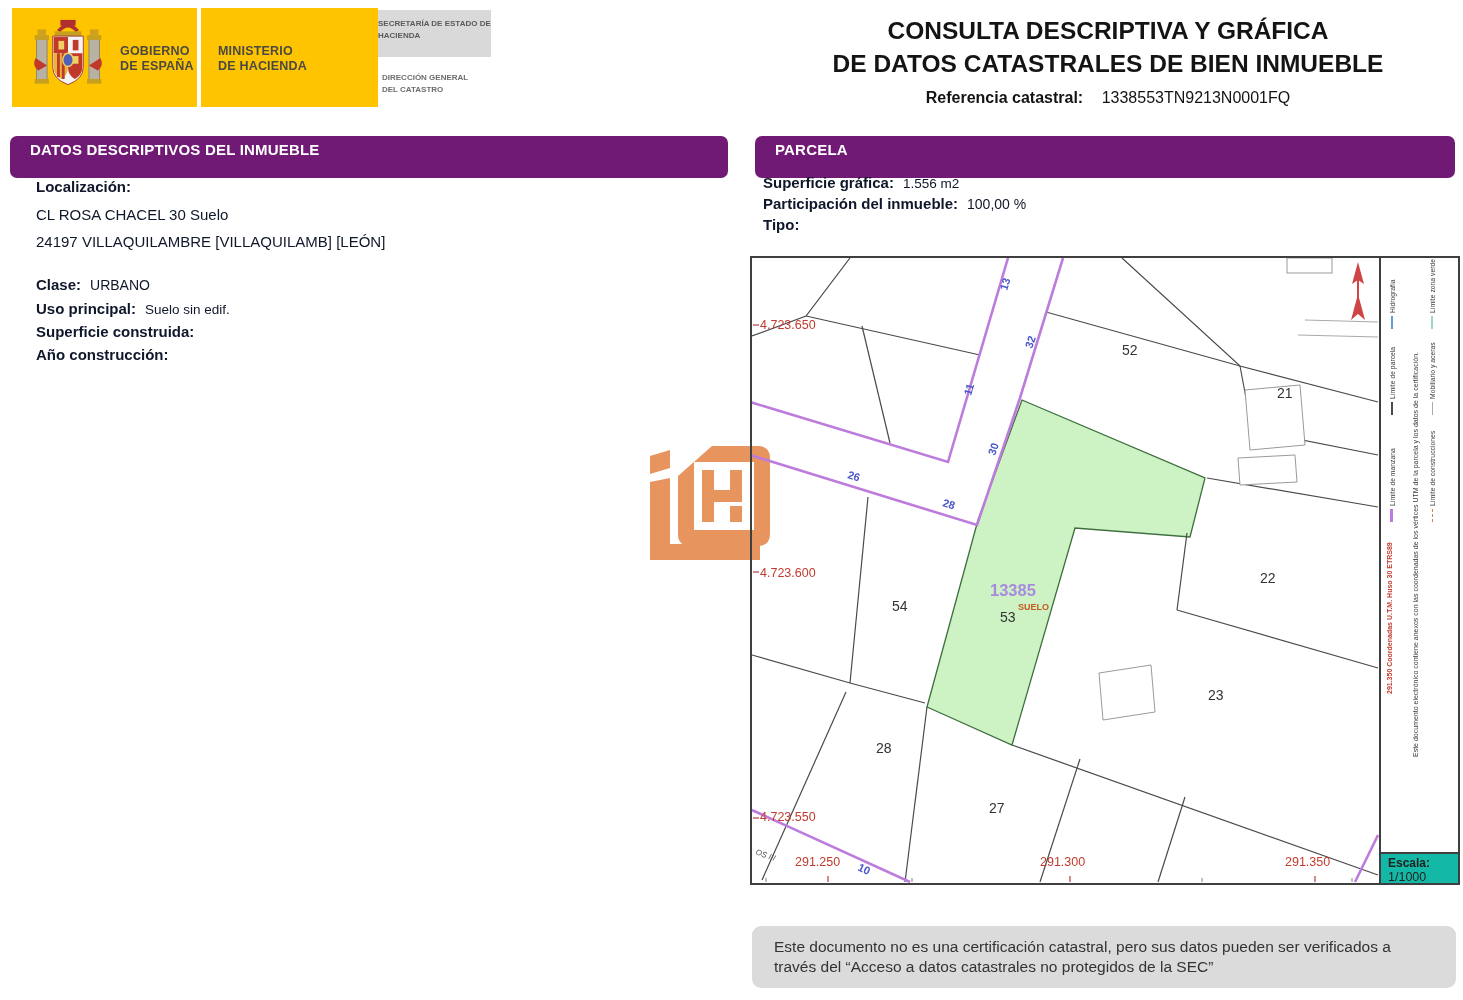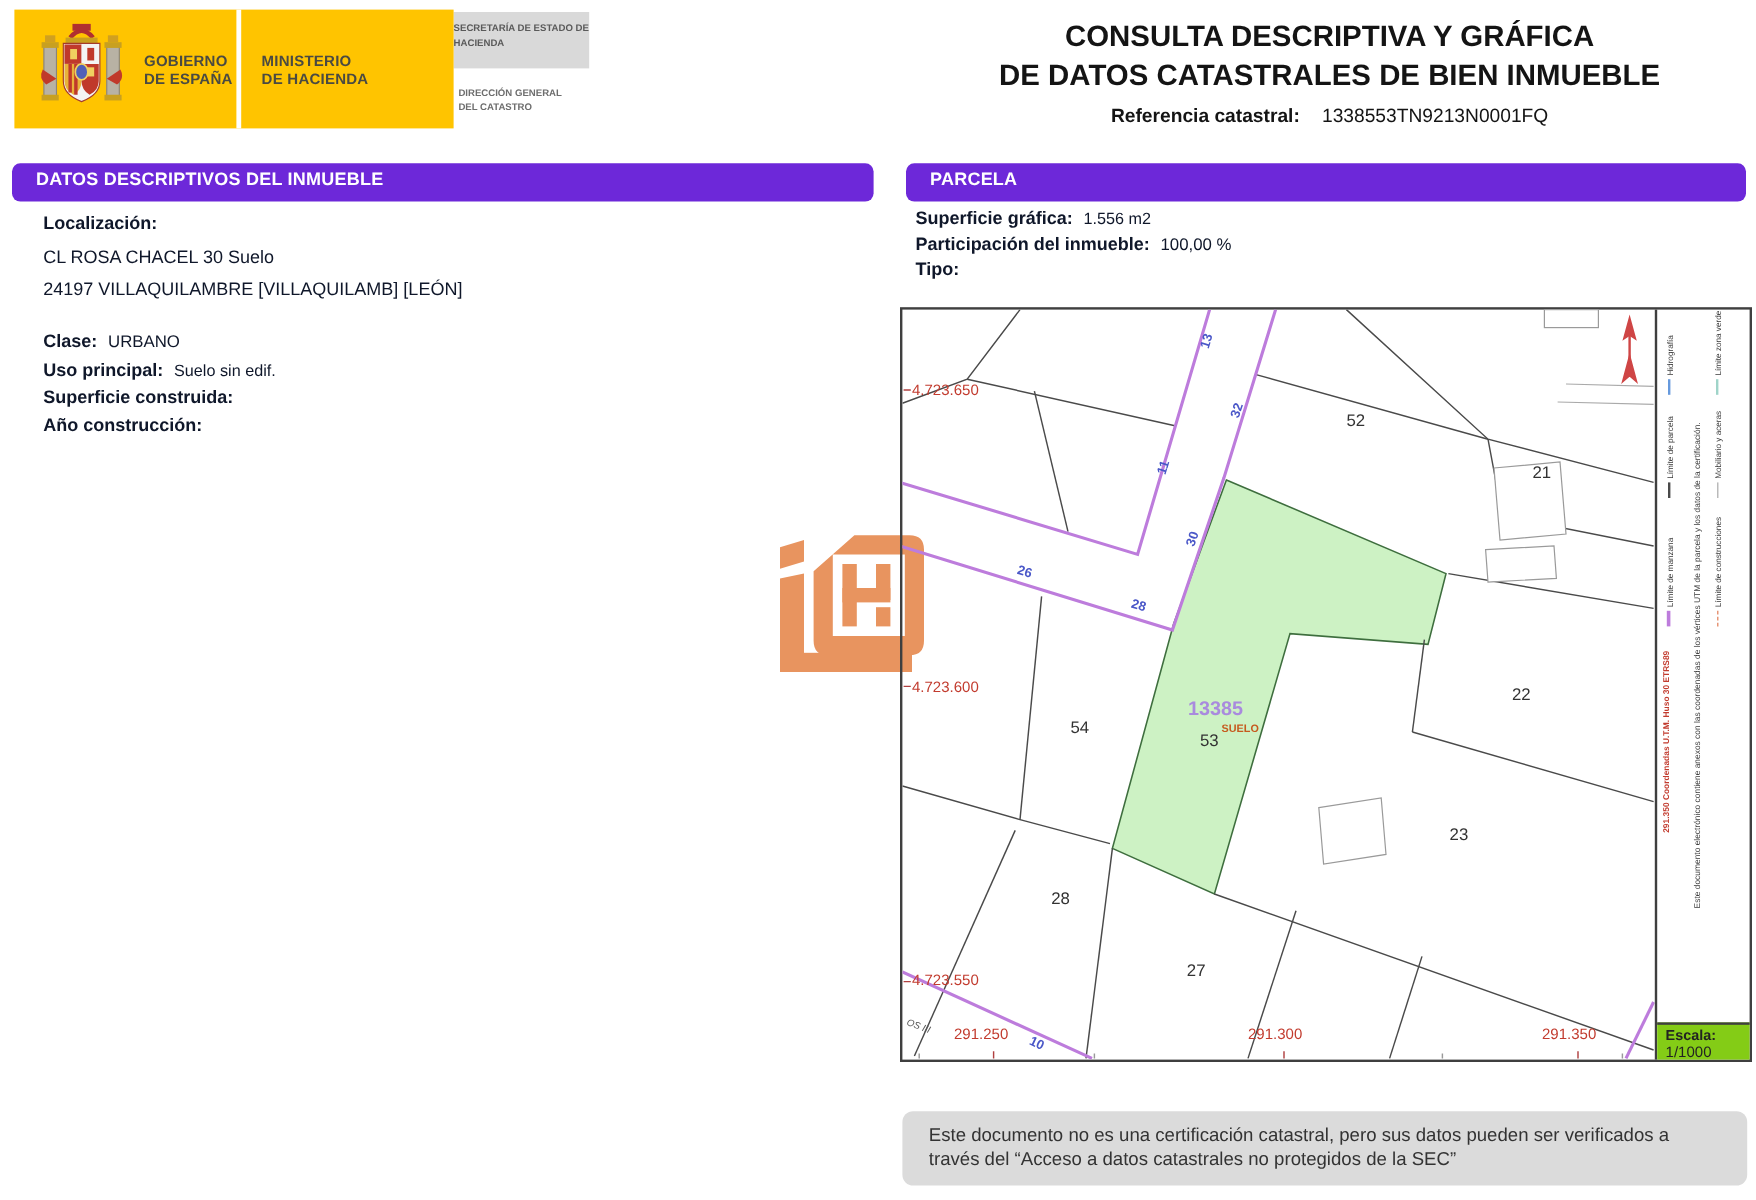--- a/index.html
+++ b/index.html
@@ -21,21 +21,21 @@
                     color:#5a5a5a; line-height:1.5; }
   .direccion-txt { position:absolute; left:382px; top:72px; width:100px;
                    font-size:8px; font-weight:bold; color:#6e6e6e; line-height:1.5; }
   .title-block { position:absolute; left:758px; top:14px; width:700px; text-align:center; }
   .title-line { font-size:24.5px; font-weight:bold; color:#141414; line-height:33px; }
   .ref-line { margin-top:9px; font-size:16px; color:#141414; }
   .ref-line .lbl { font-weight:bold; }
   .ref-line .val { margin-left:14px; font-weight:normal; }
 
   
-  .panel-bar { position:absolute; height:32px; background:#6d28d9; border-radius:7px;
+  .panel-bar { position:absolute; height:42px; background:#701a75; border-radius:7px;
                color:#fff; font-weight:bold; font-size:15px; line-height:27px;
                padding-left:20px; letter-spacing:.2px; }
   .left-panel  { position:absolute; left:10px;  top:136px; width:718px; }
   .right-panel { position:absolute; left:755px; top:136px; width:700px; }
   .left-panel .panel-bar, .right-panel .panel-bar { left:0; top:0; width:100%; position:absolute; }
   .fld { position:absolute; font-size:15px; white-space:nowrap; color:#0f172a; }
   .fld b { font-weight:bold;text-align:right; }
   .fld .v { font-size:13.5px; margin-left:9px; }
 
   
@@ -47,21 +47,21 @@
                   border-left:2px solid #3f3f3f; background:transparent; }
   .legend-rot-wrap { position:absolute; left:0; top:0; width:77px; height:594px; overflow:hidden; }
   .legend-rot { position:absolute; left:0; top:0; width:594px; height:77px;
                 transform-origin:0 0; transform:rotate(-90deg) translateX(-594px); }
   .leg-red  { position:absolute; left:158px; top:5px;  font-size:7px; color:#c23b2e;
               white-space:nowrap; font-weight:bold; }
   .leg-note { position:absolute; left:95px;  top:31px; font-size:7px; color:#3a3a3a; white-space:nowrap; }
   .leg-item { position:absolute; font-size:6.8px; color:#3a3a3a; white-space:nowrap; }
   .leg-item .sw { display:inline-block; width:13px; height:0; vertical-align:2px; margin-right:3px; }
   .escala-box { position:absolute; left:0; bottom:0; width:77px; height:31px;
-                border-top:2px solid #3f3f3f; padding:2px 0 0 7px; background:#84cc16; }
+                border-top:2px solid #3f3f3f; padding:2px 0 0 7px; background:#14b8a6; }
   .escala-box .e1 { font-size:12px; font-weight:bold; color:#222; }
   .escala-box .e2 { font-size:12.5px; color:#222; }
 
   
   .foot-box { position:absolute; left:752px; top:926px; width:704px; height:62px;
               background:#dbdbdb; border-radius:9px; padding:11px 22px;
               font-size:15.5px; color:#333; line-height:20px; }
 
   svg text { font-family:"Liberation Sans", sans-serif; }
 </style>

